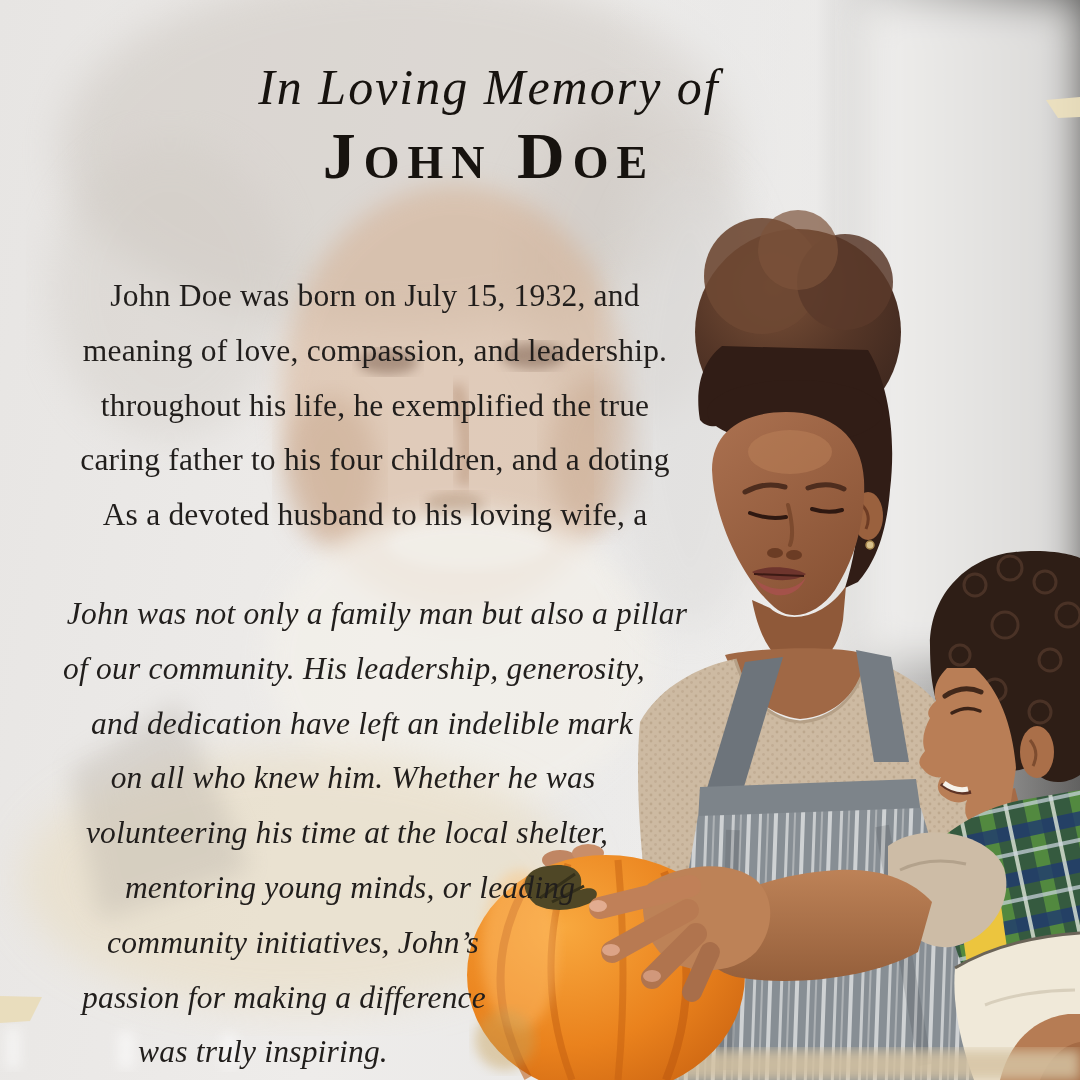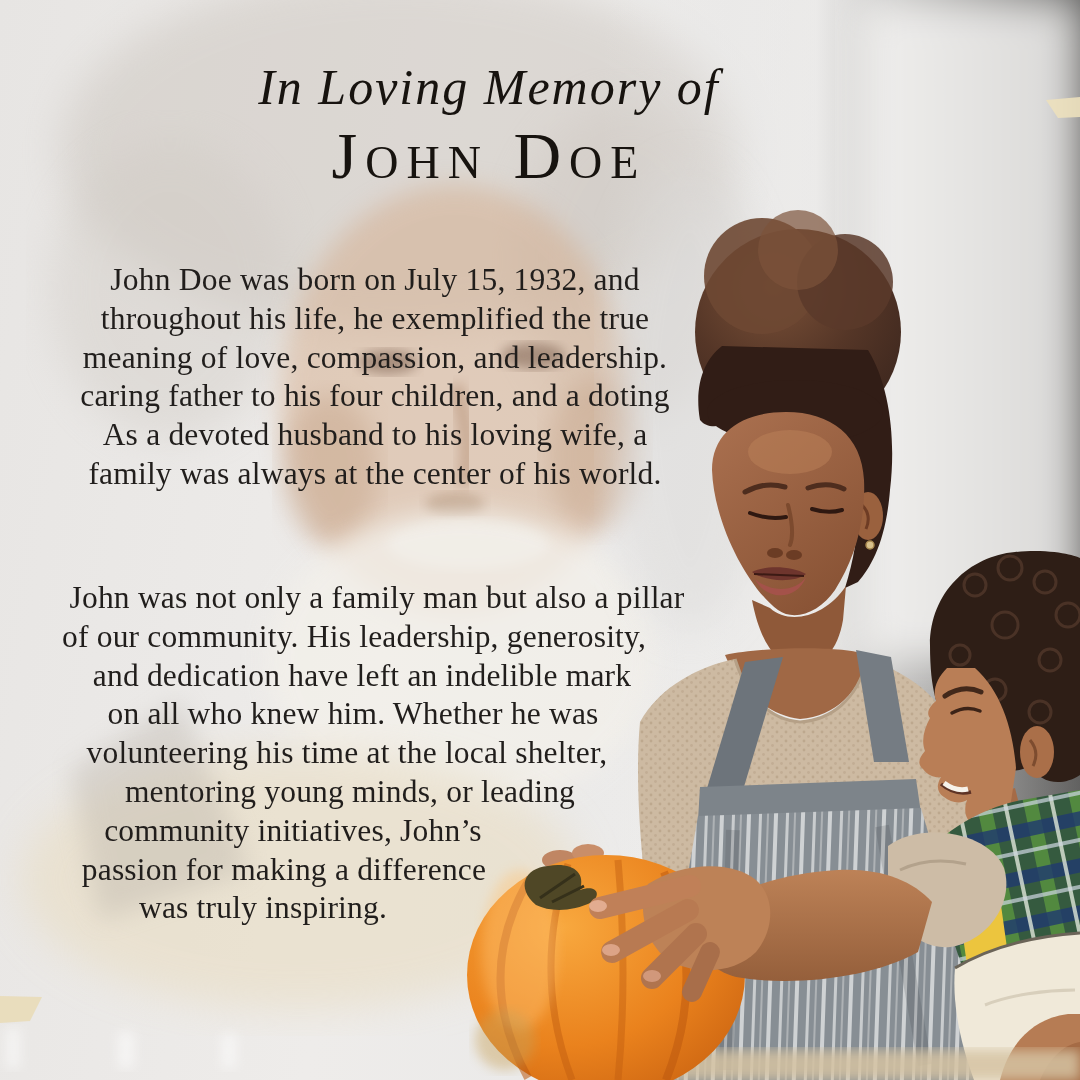--- a/index.html
+++ b/index.html
@@ -9,30 +9,30 @@
     background:linear-gradient(100deg,#e7e5e3 0%,#eeecea 38%,#ebeae9 55%,#f2f1ef 78%,#f6f5f3 100%);
     padding-left:32px;
   }
   .art{position:absolute;left:0;top:0;width:1080px;height:1080px;}
   .header{position:absolute;left:0;top:56px;width:978px;text-align:center;color:#17130f;}
   .script-line{
     font-family:"Liberation Serif",cursive;
     font-style:italic;font-size:50px;line-height:62px;letter-spacing:2px;color:#17130f;
   }
   .name-line{
-    font-variant:small-caps;font-weight:400;font-size:66px;line-height:64px;
+    font-variant:small-caps;font-weight:700;font-size:66px;line-height:64px;
     letter-spacing:8px;color:#17130f;margin-top:6px;text-transform:capitalize;
   }
   .para{
     position:absolute;left:2px;width:746px;text-align:center;
     font-size:31.5px;line-height:38.8px;color:#211e1c;letter-spacing:0.2px;
   }
-  .para .line{white-space:nowrap;}
+  .para .line{white-space:nowrap;margin-top:16px;}
   .p1{top:261px;}
-  .p2{top:579px;}
+  .p2{top:579px;font-style:italic;}
   .p2 .line:nth-child(1){transform:translateX(2px);}
   .p2 .line:nth-child(2){transform:translateX(-21px);}
   .p2 .line:nth-child(3){transform:translateX(-13px);}
   .p2 .line:nth-child(4){transform:translateX(-22px);}
   .p2 .line:nth-child(5){transform:translateX(-28px);}
   .p2 .line:nth-child(6){transform:translateX(-25px);}
   .p2 .line:nth-child(7){transform:translateX(-82px);}
   .p2 .line:nth-child(8){transform:translateX(-91px);}
   .p2 .line:nth-child(9){transform:translateX(-112px);}
 </style>
@@ -228,25 +228,24 @@
     </g>
   </svg>
 
   <div class="header">
     <div class="script-line">In Loving Memory of</div>
     <div class="name-line">John Doe</div>
   </div>
 
   <div class="para p1">
       <div class="line">John Doe was born on July 15, 1932, and</div>
+      <div class="line">meaning of love, compassion, and leadership.</div>
       <div class="line">throughout his life, he exemplified the true</div>
-      <div class="line">meaning of love, compassion, and leadership.</div>
       <div class="line">caring father to his four children, and a doting</div>
       <div class="line">As a devoted husband to his loving wife, a</div>
-      <div class="line">family was always at the center of his world.</div>
     </div>
   <div class="para p2">
       <div class="line">John was not only a family man but also a pillar</div>
       <div class="line">of our community. His leadership, generosity,</div>
       <div class="line">and dedication have left an indelible mark</div>
       <div class="line">on all who knew him. Whether he was</div>
       <div class="line">volunteering his time at the local shelter,</div>
       <div class="line">mentoring young minds, or leading</div>
       <div class="line">community initiatives, John’s</div>
       <div class="line">passion for making a difference</div>

